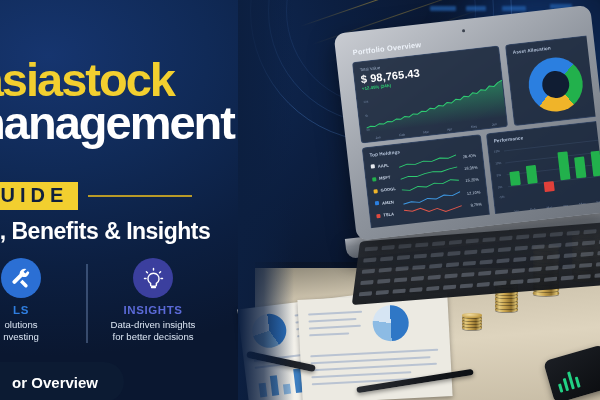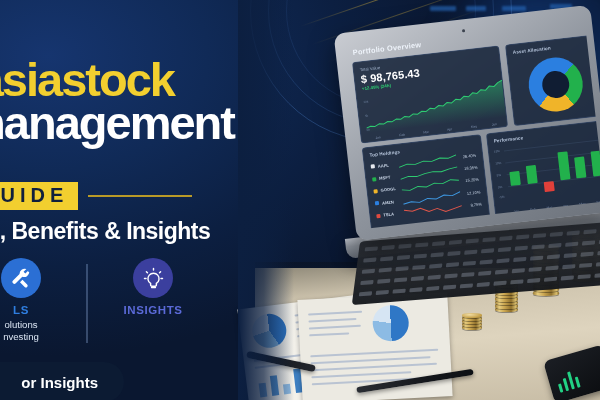--- a/index.html
+++ b/index.html
@@ -482,19 +482,20 @@
       <div class="fdiv"></div>
       <div class="feat">
         <div class="fcirc" style="background:#3b3f9e">
           <svg viewBox="0 0 24 24" width="23" height="23" fill="none" stroke="#fff" stroke-width="1.5" stroke-linecap="round">
             <path d="M9 17.2a5.8 5.8 0 1 1 6 0v1.6a1.2 1.2 0 0 1-1.2 1.2h-3.6A1.2 1.2 0 0 1 9 18.8z"></path>
             <path d="M10 21.3h4"></path>
             <path d="M12 1.5v1.6M4.6 5l1.1 1.1M19.4 5l-1.1 1.1M2.6 12h1.6M19.8 12h1.6"></path>
           </svg>
         </div>
         <div class="fname" style="color:#5b6ad8">INSIGHTS</div>
+        <div class="fdesc">Data-driven insights<br>for better decisions</div>
       </div>
     </div>
 
   <div class="author">
-    <span>or Insights</span>
+    <span>or Overview</span>
   </div>
 </div>
 
 </body></html>

